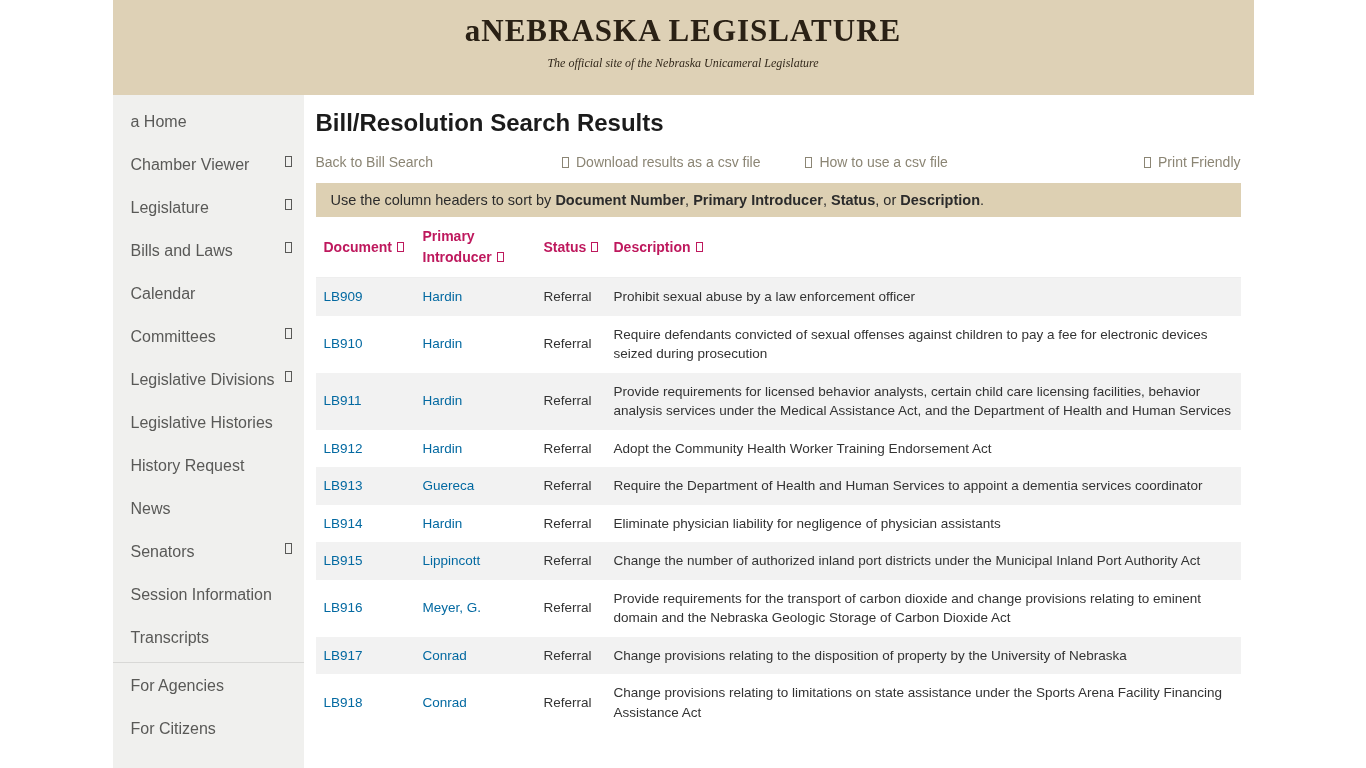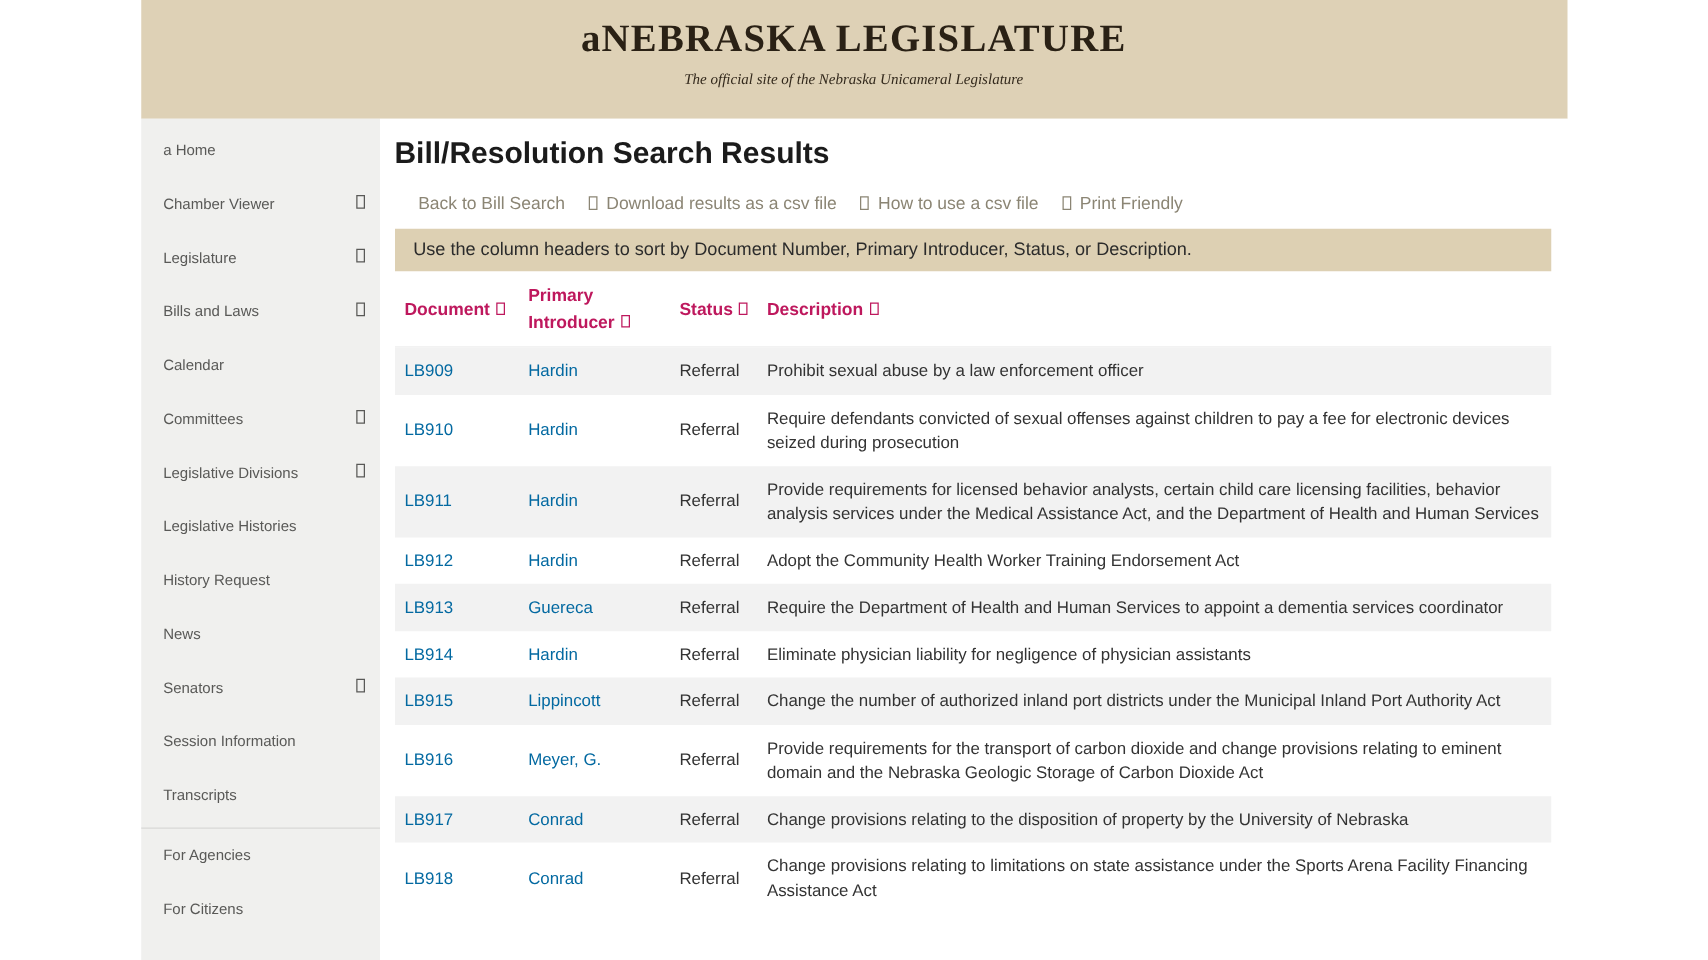--- a/index.html
+++ b/index.html
@@ -13,44 +13,44 @@
                   font-size:31px; color:#2a2115; padding-top:13px; letter-spacing:1px; }
   .banner-tagline { font-family:"Liberation Serif", serif; font-style:italic;
                     font-size:12px; color:#33291c; margin-top:7px; }
 
   
   .layout { display:flex; height:673px; }
 
   
   .sidebar { width:191px; background:#f0f0ee; padding-top:6px; flex:none; }
   .side-item { display:flex; justify-content:space-between; align-items:flex-start;
-               padding:12px 12px 12px 18px; height:43px; color:#595957; font-size:12px;
+               padding:12px 12px 12px 18px; height:43px; color:#595957; font-size:16px;
                cursor:pointer; }
   .side-divider { border-top:1px solid #d8d8d6; margin:2px 0; }
 
   
   .tofu { display:inline-block; width:7px; height:11px; border:1px solid currentColor;
           flex:none; }
   .side-item .tofu { margin-top:0; }
 
   
   .content { flex:1; background:#ffffff; padding:0 13px 0 12px; }
   .page-title { font-size:24px; font-weight:bold; color:#1b1b1b; margin-top:14px; }
   .sub-title  { font-size:18px; font-weight:bold; color:#1b1b1b; margin-top:17px; }
 
   .toolbar { display:flex; align-items:center; margin-top:17px; font-size:14px;
              color:#8b8574; }
-  .toolbar .tlink { cursor:pointer; display:inline-flex; align-items:center; gap:7px;margin-left:19px; }
+  .toolbar .tlink { cursor:pointer; display:inline-flex; align-items:center; gap:7px; }
   .tl-download { margin-left:129px; }
   .tl-howto    { margin-left:45px; }
   .tl-print    { margin-left:auto; }
 
   .sort-bar { margin-top:13px; background:#ddd0b3; padding:9px 15px;
               font-size:14.5px; color:#2b2b2b; }
-  .sort-bar b { font-weight:normal; }
+  .sort-bar b { font-weight:bold; }
 
   
   .grid-cols { display:grid; grid-template-columns:99px 121px 70px 1fr; column-gap:0; }
   .thead { padding:9px 8px; color:#be185d; font-weight:bold; font-size:14px;
            line-height:21px; border-bottom:1px solid #eee; align-items:center; }
   .th { cursor:pointer; }
   .th .tofu { margin-left:5px; width:7px; height:10px; }
   .trow { align-items:center; font-size:13.5px; color:#333; padding:4px 8px;
           min-height:28px; line-height:19.5px; }
   .trow:nth-child(odd) { background:#f2f2f2; }

